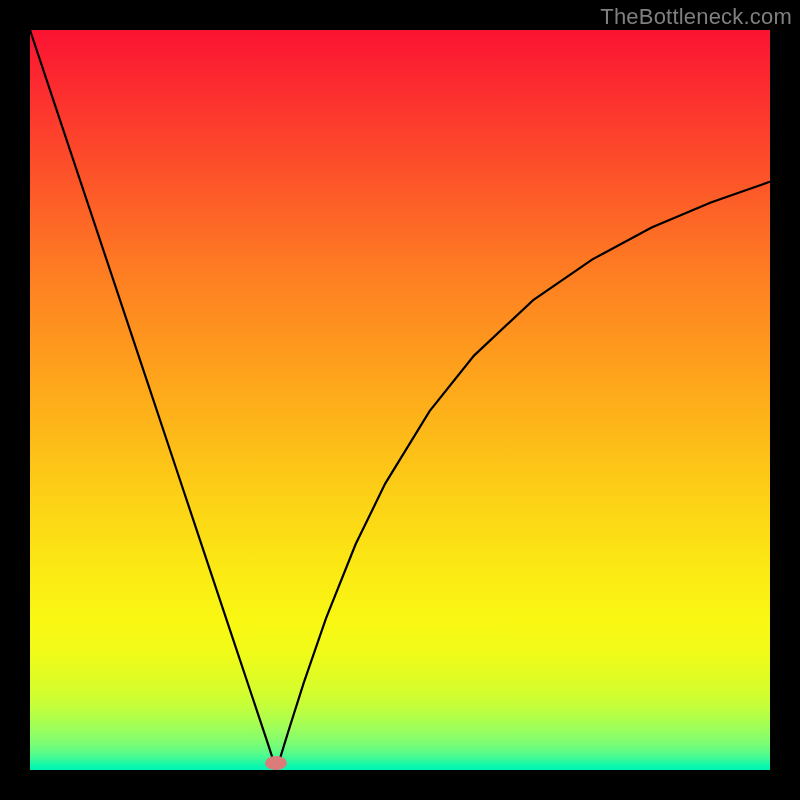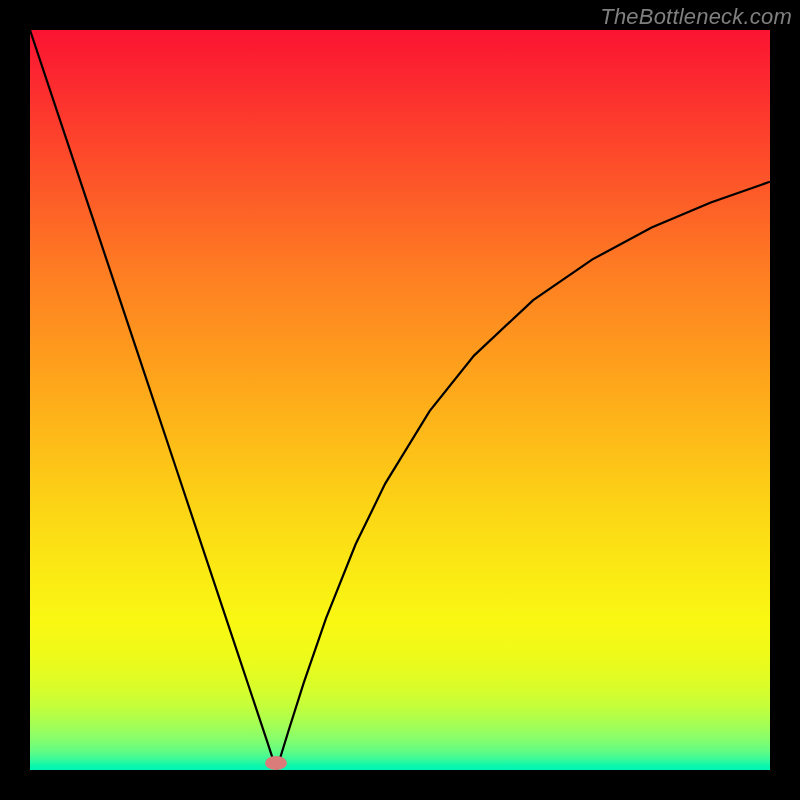--- a/index.html
+++ b/index.html
@@ -11,21 +11,20 @@
     font-family: Arial, Helvetica, sans-serif;
     overflow: hidden;
   }
   .frame {
     position: absolute;
     top: 0;
     left: 0;
     width: 800px;
     height: 620px;
     background: #000;
-    font-style: italic;
   }
   .plot {
     position: absolute;
     top: 30px;
     left: 30px;
     width: 740px;
     height: 740px;
     overflow: hidden;
   }
   .gradient {

